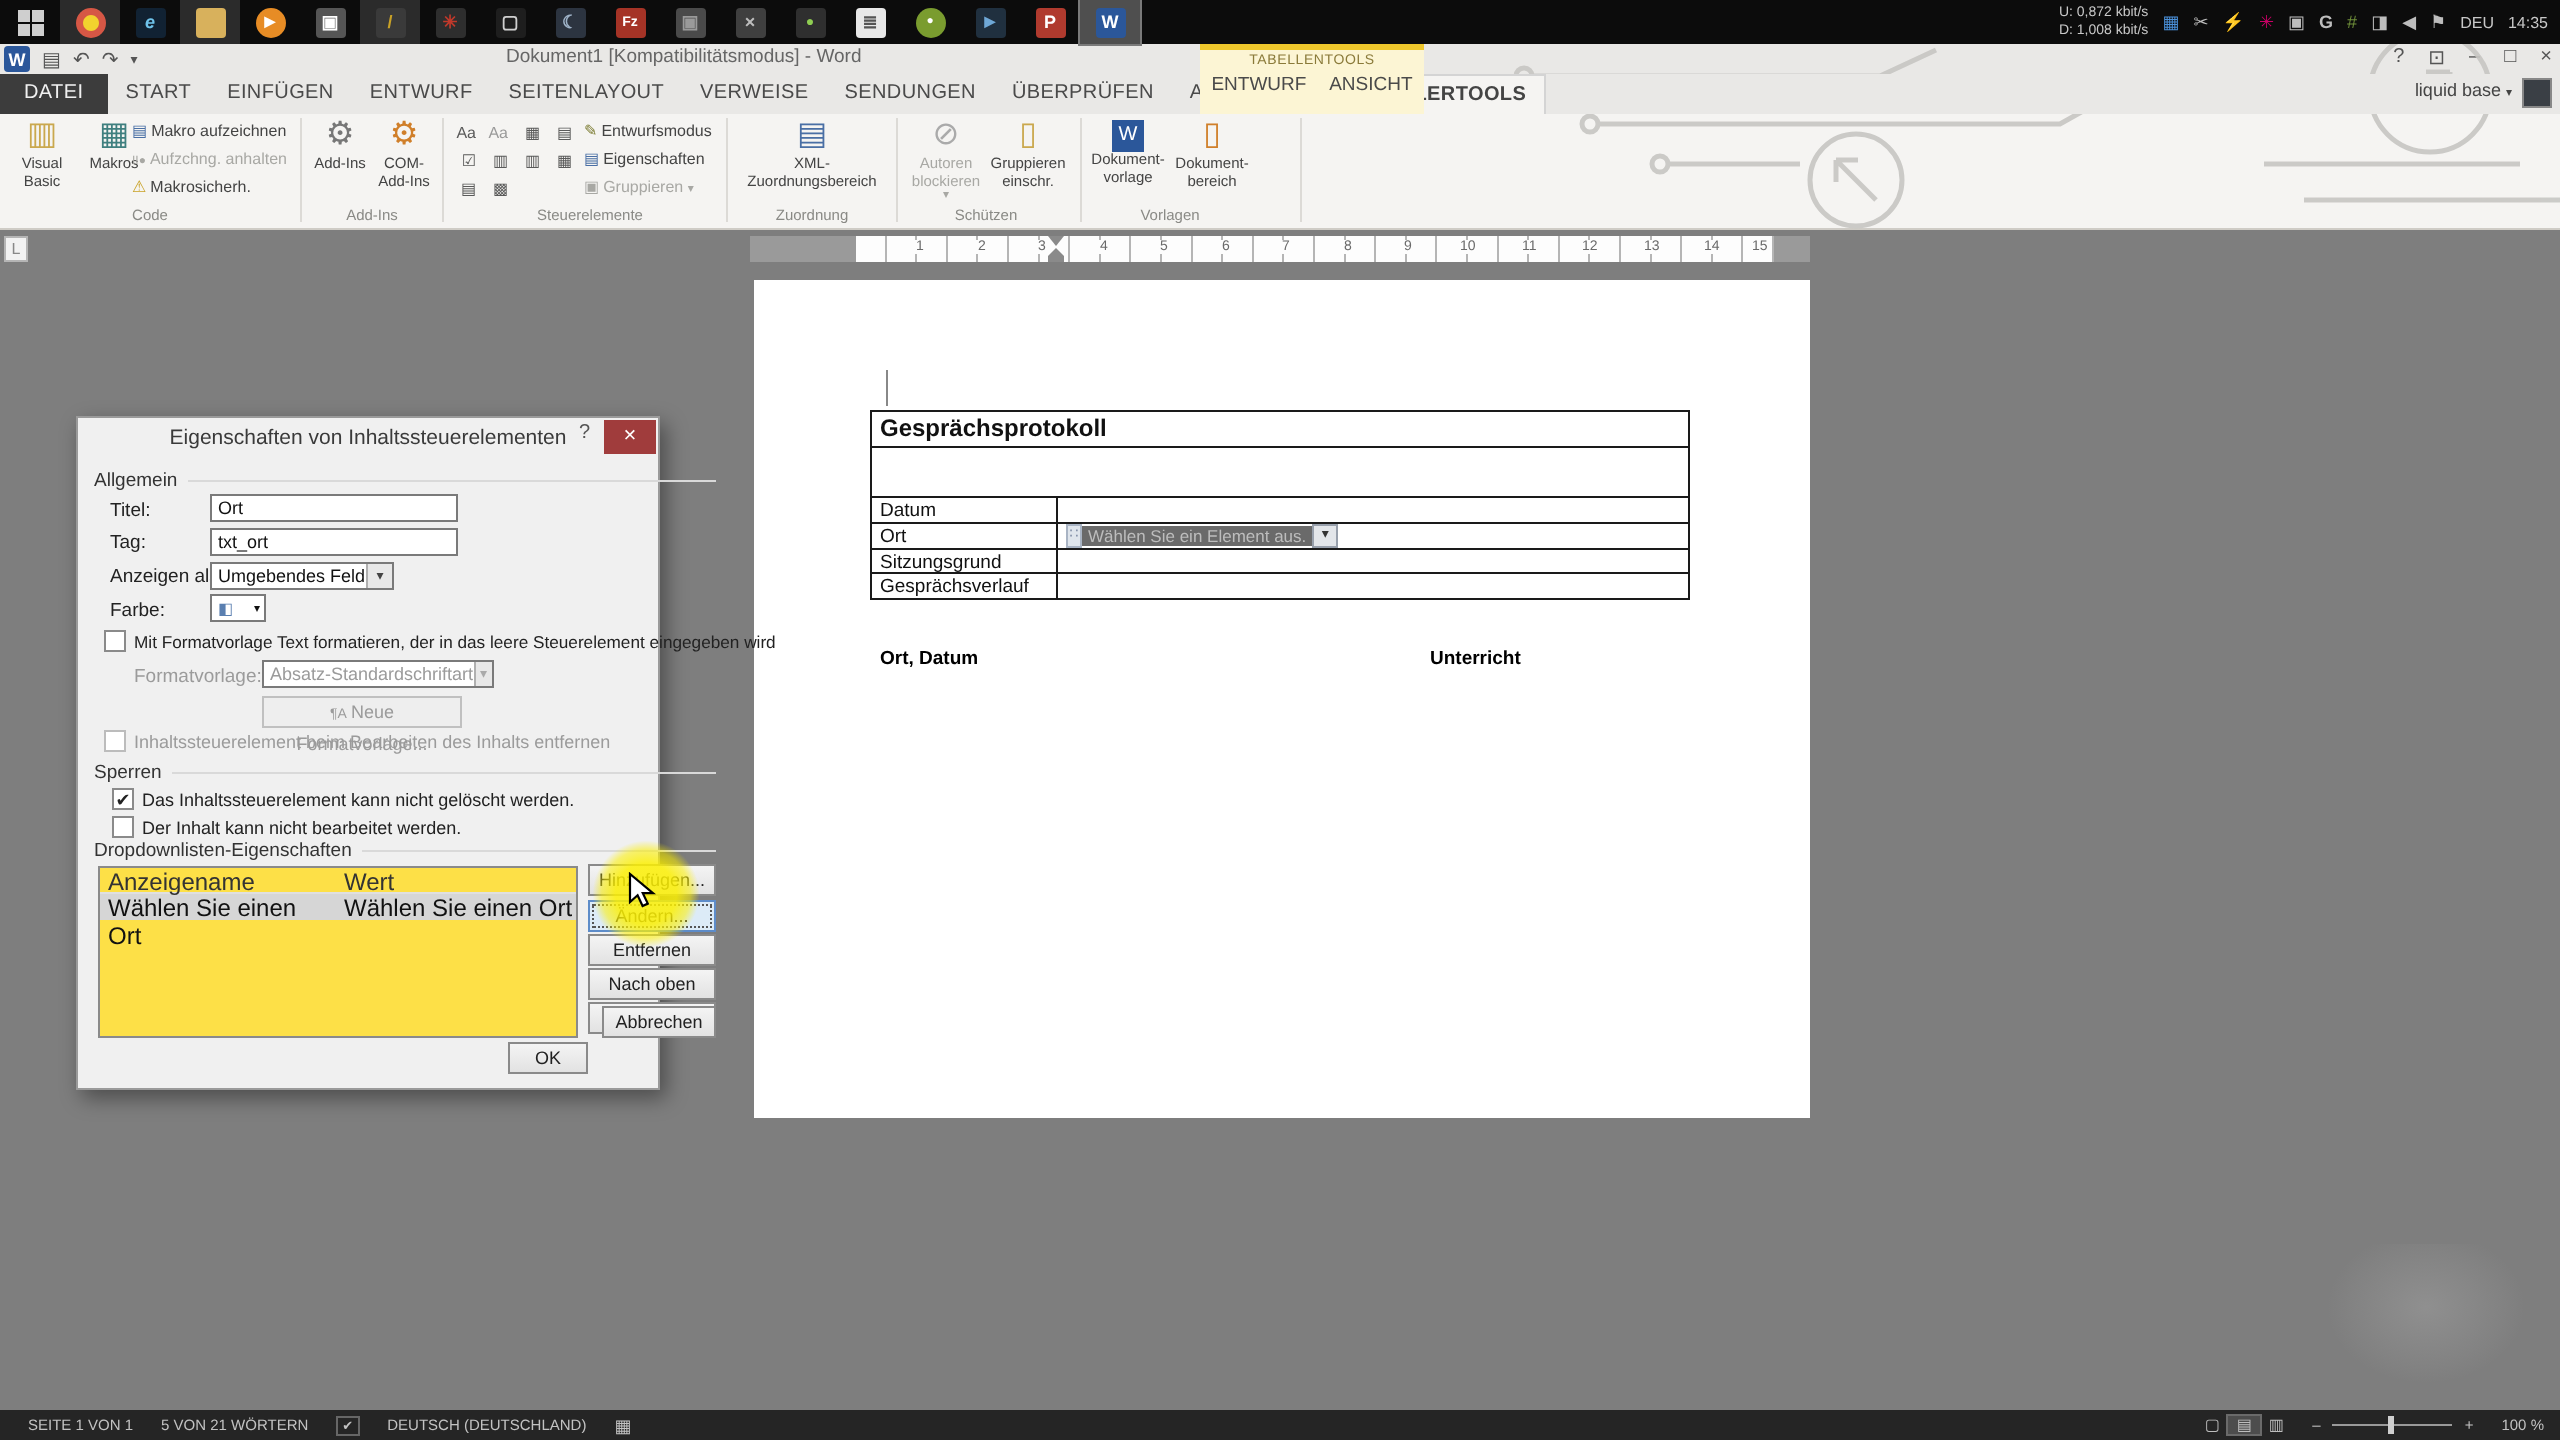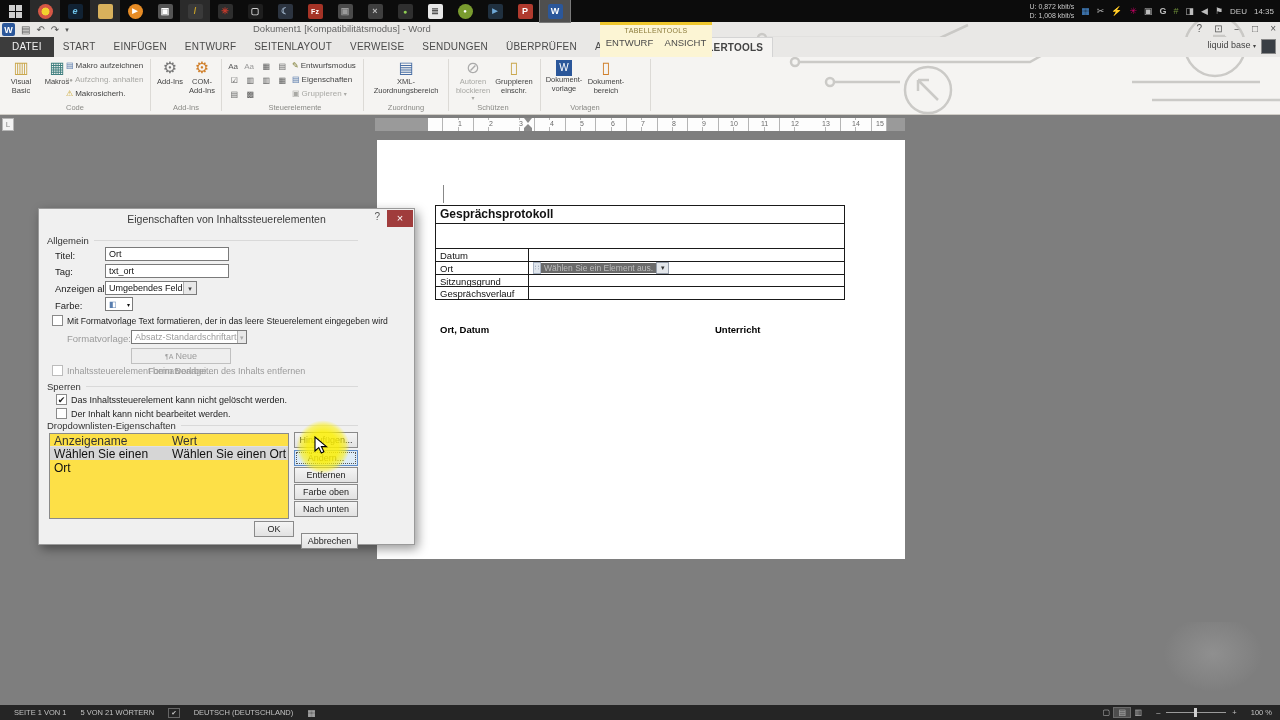--- a/index.html
+++ b/index.html
@@ -52,21 +52,21 @@
   #page{position:absolute;left:377px;top:25px;width:528px;height:419px;background:#fff}
   #wtable{position:absolute;left:58px;top:65px;width:410px;border:1px solid #1a1a1a;font-size:9.5px;color:#111}
   .trow{display:flex;border-top:1px solid #1a1a1a}
   .trow:first-child{border-top:none}
   .tlabel{width:93px;border-right:1px solid #1a1a1a;font-weight:normal;padding:1px 0 0 4px}
   .tval{flex:1;padding:1px 0 0 4px}
   .cc-handle{display:inline-block;width:8px;background:#dfe5ec;border:1px solid #a9b4c4;color:#7a87a0;font-size:7px;line-height:10px;text-align:center;vertical-align:middle}
   .cc-sel{display:inline-block;background:#6a6a6a;color:#bdbdbd;font-size:8.5px;padding:0 3px;vertical-align:middle;min-width:112px}
   .cc-drop{display:inline-block;width:13px;background:#e3e6ea;border:1px solid #98a0ac;color:#333;font-size:7px;text-align:center;vertical-align:middle;line-height:10px}
   
-  #dlg{position:absolute;left:38px;top:93px;width:377px;height:337px;background:#f0f0f0;border:1px solid #9a9a9a;box-shadow:3px 4px 10px rgba(0,0,0,.4);font-size:9.5px;color:#1e1e1e;z-index:8}
+  #dlg{position:absolute;left:38px;top:93px;width:292px;height:337px;background:#f0f0f0;border:1px solid #9a9a9a;box-shadow:3px 4px 10px rgba(0,0,0,.4);font-size:9.5px;color:#1e1e1e;z-index:8}
   .dlg-title{position:absolute;left:0;top:0;width:100%;height:20px;text-align:center;font-size:10.5px;color:#3a3a3a;line-height:20px}
   .dlg-close{position:absolute;right:1px;top:1px;width:26px;height:17px;background:#a03c3c;color:#fff;font-size:11px;text-align:center;line-height:16px}
   .dlg-help{position:absolute;right:34px;top:2px;font-size:10px;color:#555}
   .sect{position:absolute;display:flex;align-items:center;width:311px;left:8px;font-size:9.5px;color:#333}
   .sect:after{content:"";flex:1;height:1px;background:#d9d9d9;margin-left:5px}
   .fldlabel{position:absolute;font-size:9.5px;color:#222}
   .tinput{position:absolute;height:14px;border:1px solid #7a7a7a;background:#fff;font-size:9px;color:#111;padding:0 3px;line-height:13px}
   .tselect{position:absolute;height:14px;border:1px solid #7a7a7a;background:#fff;font-size:9px;color:#111;display:flex;align-items:center}
   .tselect .sv{flex:1;padding-left:3px;white-space:nowrap}
   .tselect .sa{width:13px;align-self:stretch;background:#e8e8e8;border-left:1px solid #b0b0b0;font-size:7px;text-align:center;line-height:13px;color:#444}
@@ -420,24 +420,24 @@
             <span class="c2">Wert</span>
           </div>
         <div class="lb-row">
             <span class="c1">Wählen Sie einen Ort</span>
             <span class="c2">Wählen Sie einen Ort</span>
           </div>
       </div>
       <div class="dbtn" style="left:255px;top:223px">Hinzufügen...</div>
       <div class="dbtn focus" style="left:255px;top:241px">Ändern...</div>
       <div class="dbtn" style="left:255px;top:258px">Entfernen</div>
-      <div class="dbtn" style="left:255px;top:275px">Farbe oben</div>
+      <div class="dbtn" style="left:255px;top:275px">Nach oben</div>
       <div class="dbtn" style="left:255px;top:292px">Nach unten</div>
       <div class="dbtn" style="left:215px;top:312px;width:40px">OK</div>
-      <div class="dbtn" style="left:262px;top:324px;width:57px">Abbrechen</div>
+      <div class="dbtn" style="left:262px;top:294px;width:57px">Abbrechen</div>
     </div>
 
     <div class="watermark"></div>
   </div>
 
   <div id="clickblob"></div>
   <svg id="cursor" width="18" height="18" viewBox="0 0 18 18">
     <path d="M1,1 L1,15 L4.8,11.6 L7.3,17 L9.9,15.8 L7.4,10.6 L12.5,10.6 Z" fill="#fff" stroke="#000" stroke-width="1.1"></path>
   </svg>
 

